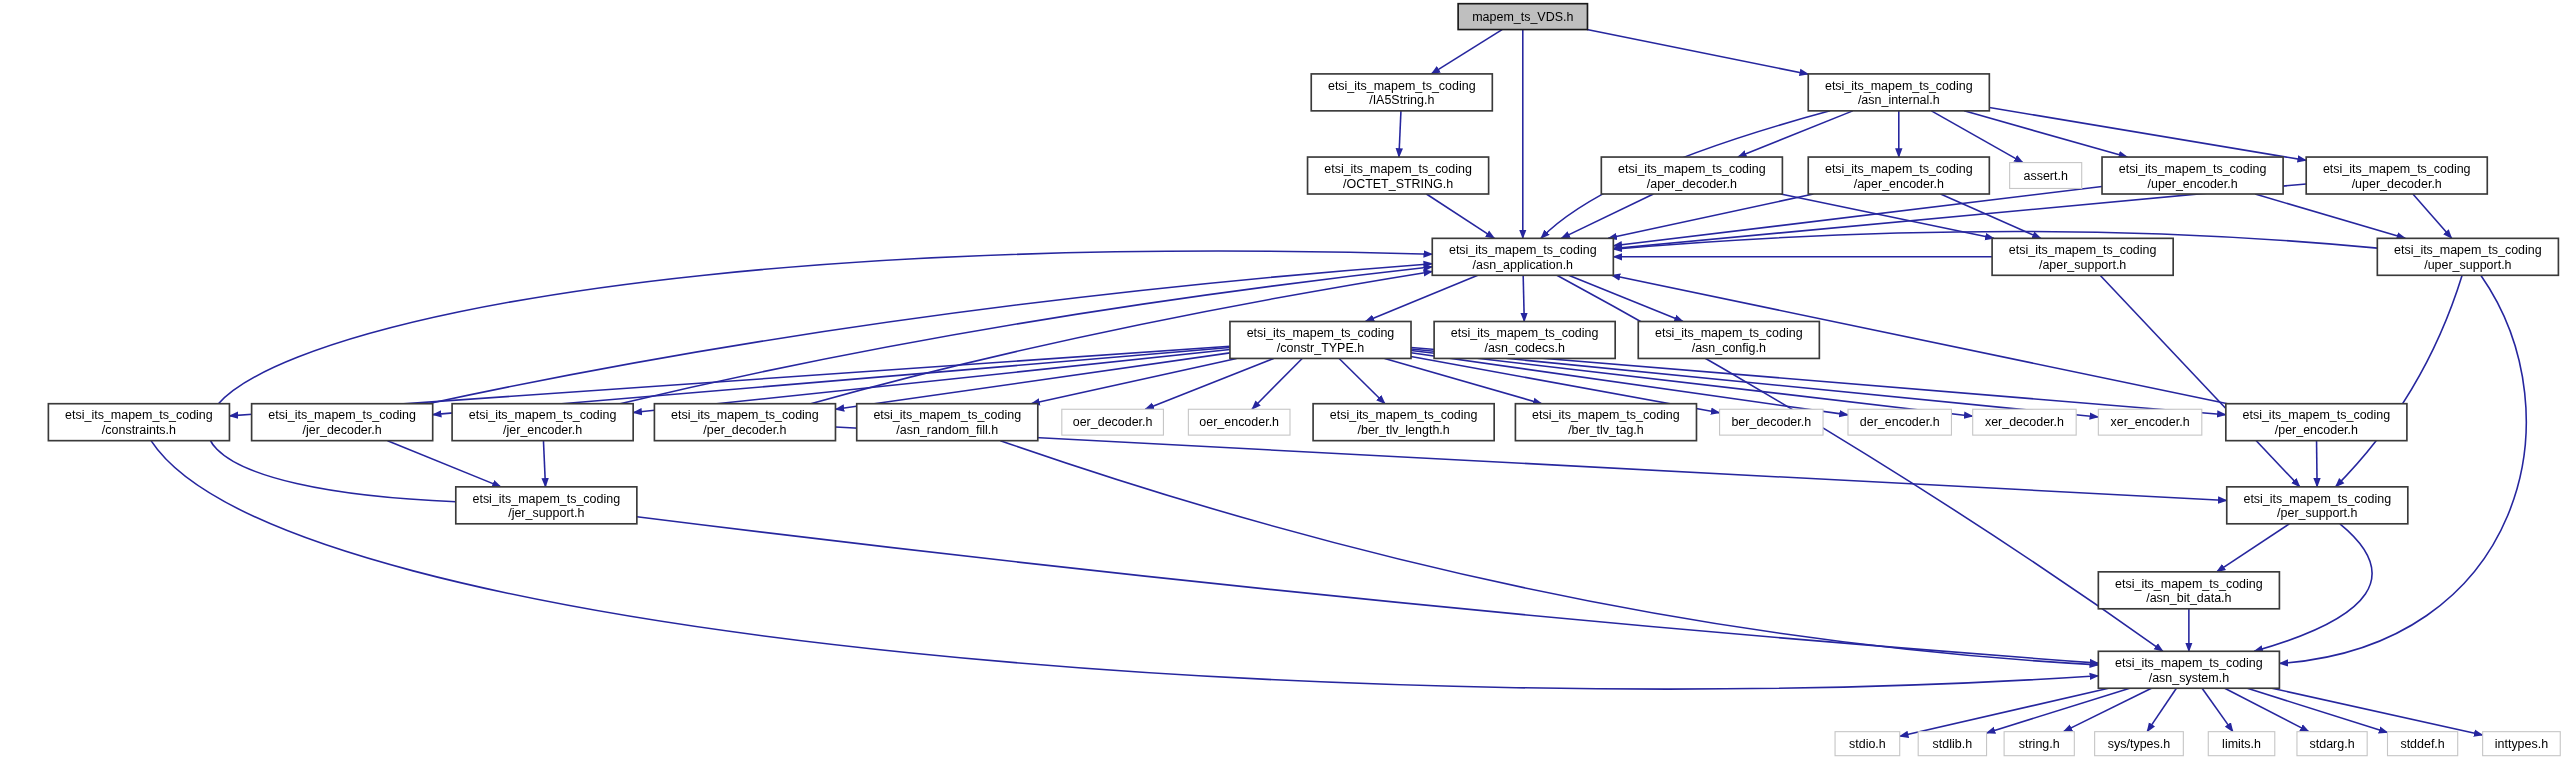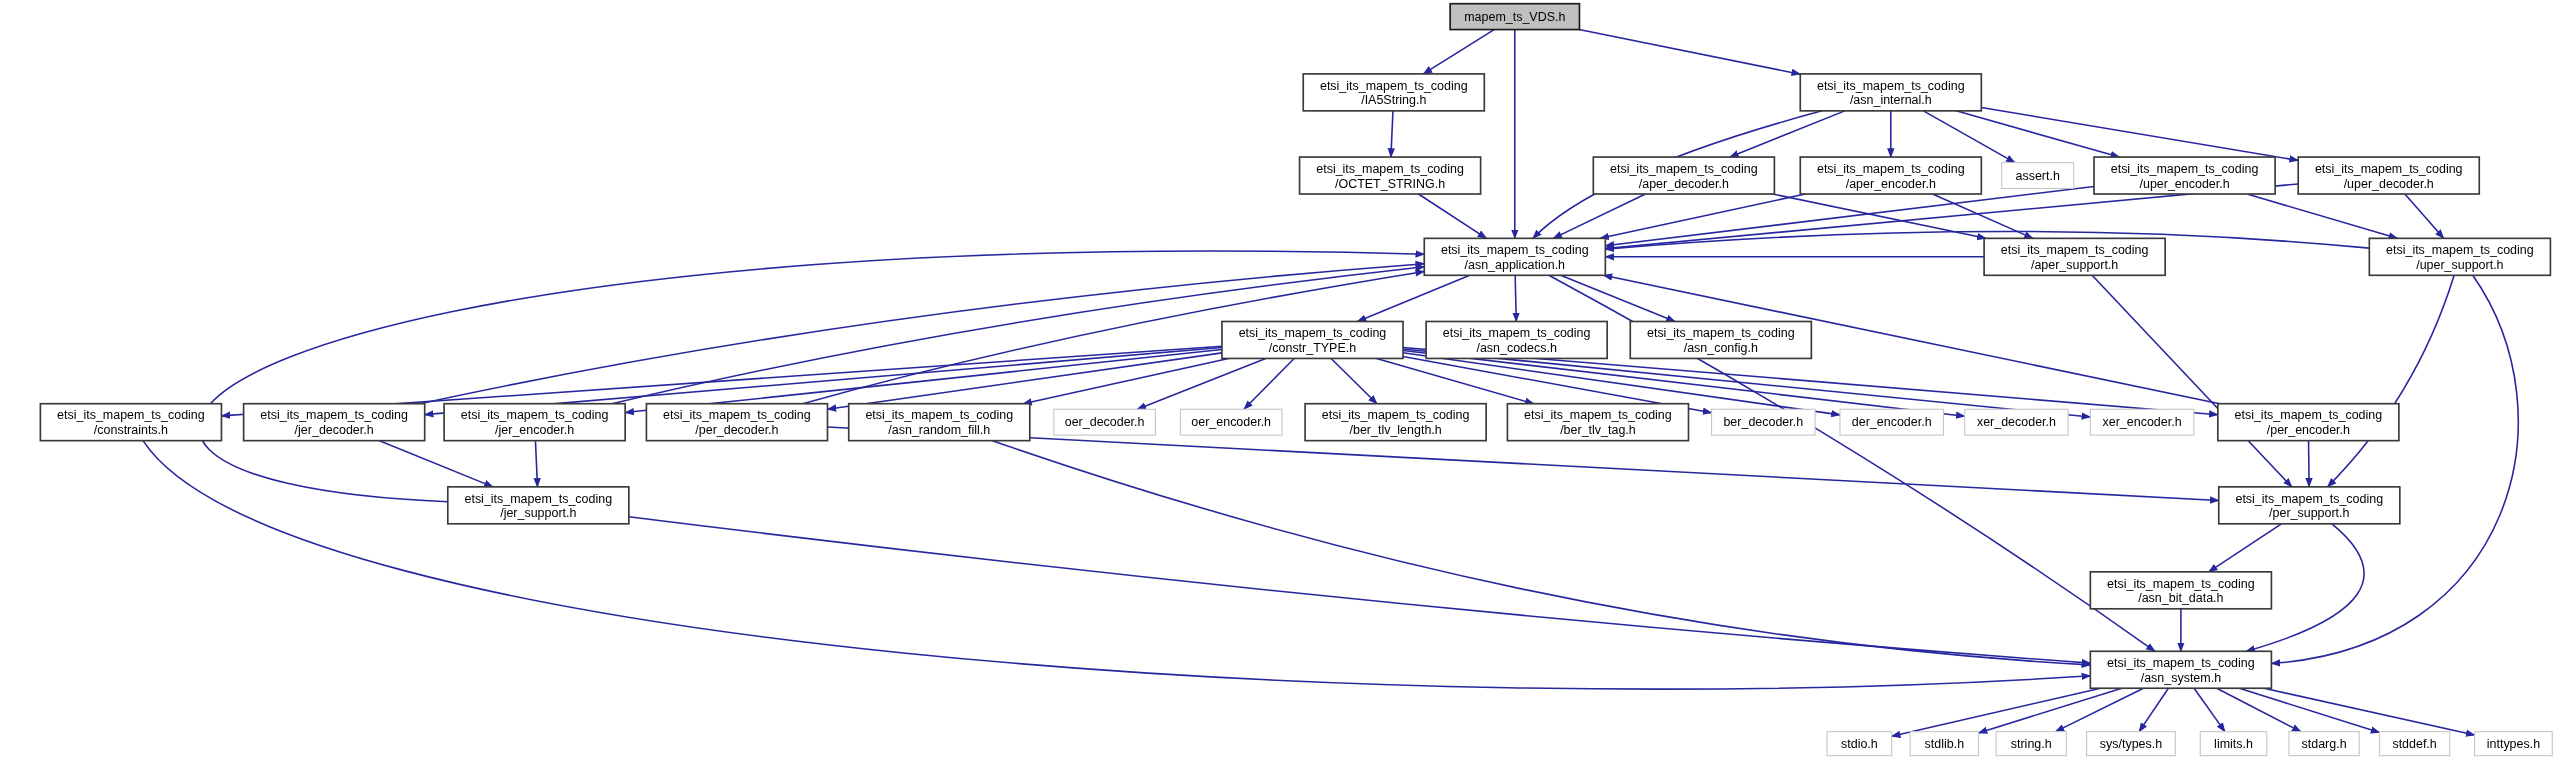--- a/index.html
+++ b/index.html
@@ -1,18 +1,18 @@
 <!DOCTYPE html>
 <html style="font-size:15px"><head>
 <meta charset="utf-8">
 <style>
   html,body{margin:0;padding:0;background:#ffffff;}
   body{width:2576px;height:764px;position:relative;overflow:hidden;
        font-family:"Liberation Sans", sans-serif;}
-  #graph-wrap{position:absolute;left:0;top:0;width:2164px;height:764px;}
+  #graph-wrap{position:absolute;left:8px;top:0;width:2164px;height:764px;}
   svg{display:block;}
   .node-label{pointer-events:none;}
 </style>
 </head>
 <body>
 
 <div id="graph-wrap">
   <svg id="graph-svg" width="2576" height="764" viewBox="0 0 2787 827">
     <defs>
       <marker id="arrow" markerWidth="11" markerHeight="9" refX="9.5" refY="4.5" orient="auto" markerUnits="userSpaceOnUse">

